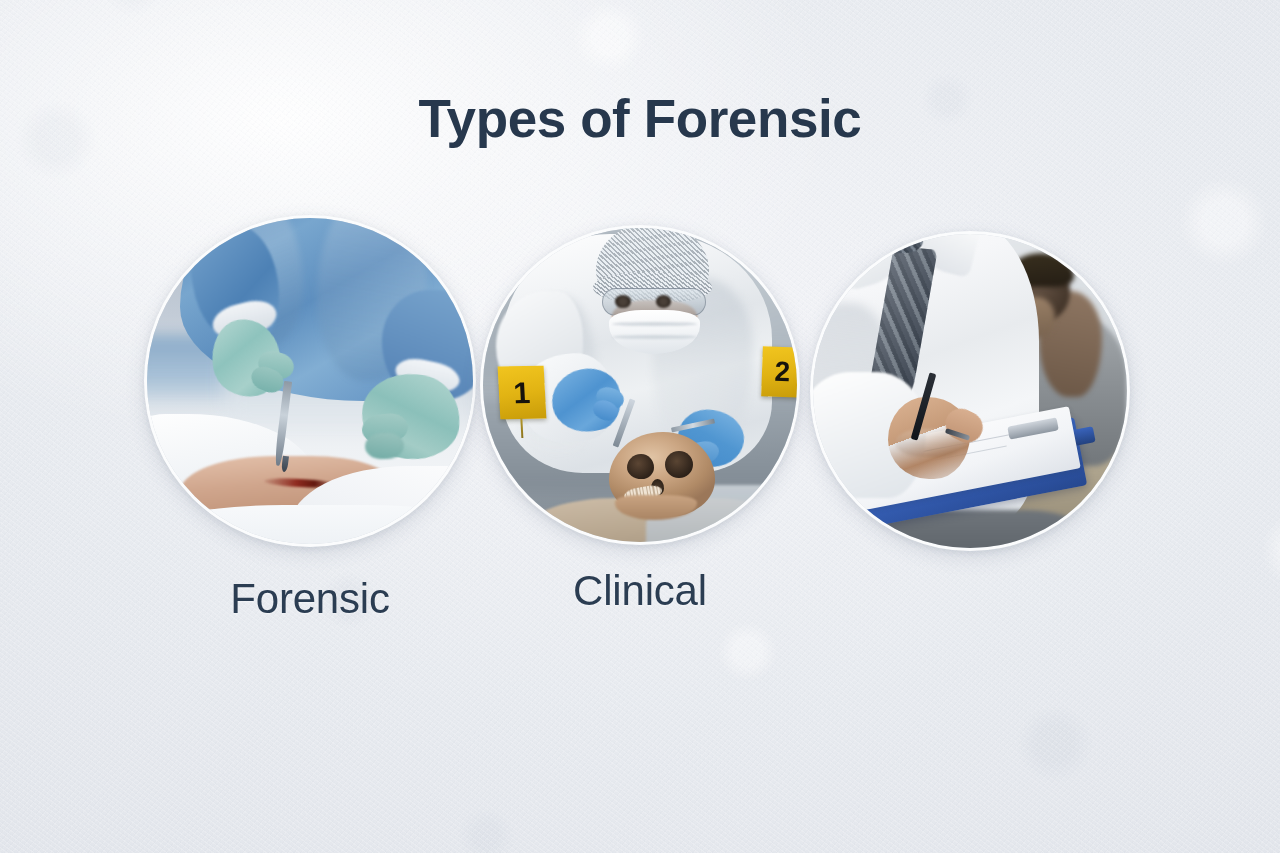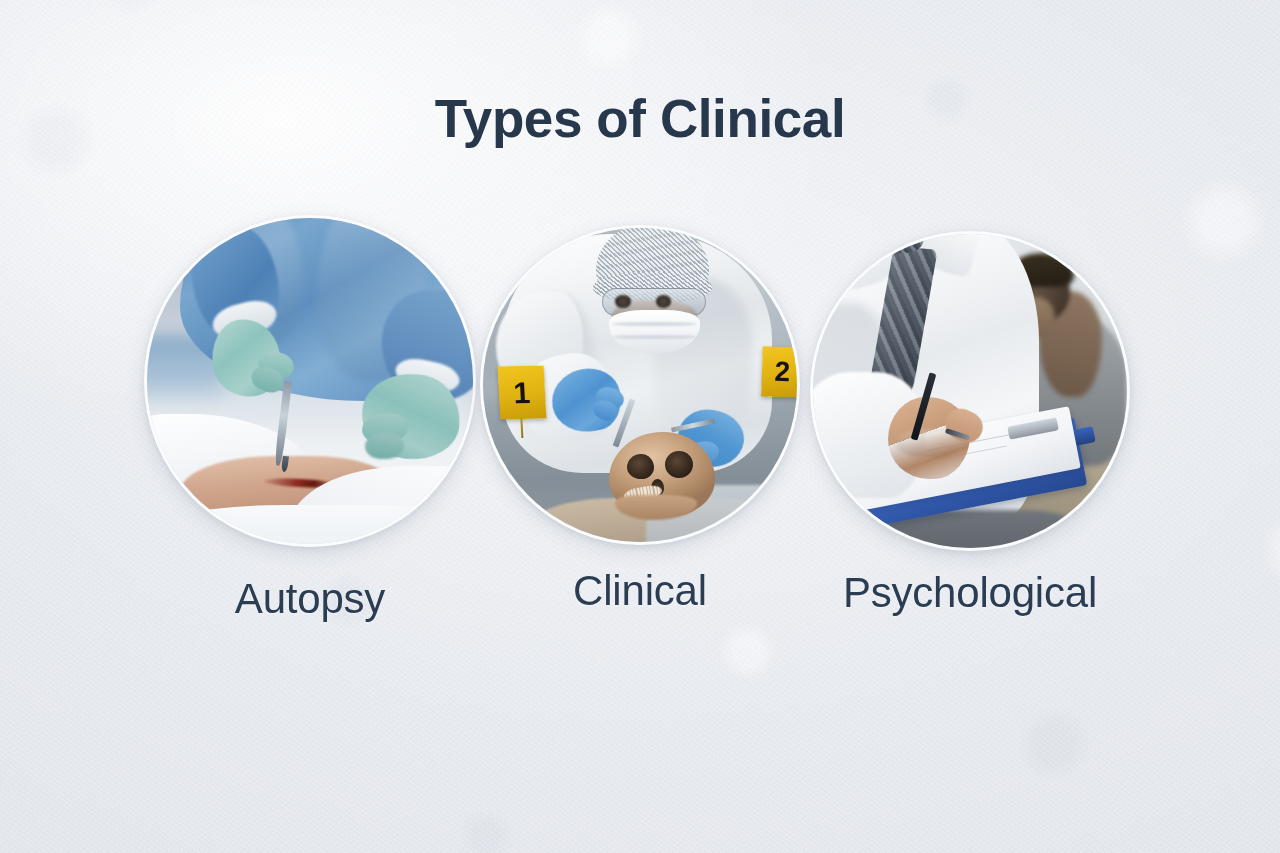--- a/index.html
+++ b/index.html
@@ -675,21 +675,21 @@
   }
   .card.c1 .label { margin-top:28px; }
   .card.c2 .label { margin-top:22px; }
   .card.c3 .label { margin-top:18px; }
 </style>
 </head>
 <body>
 
 <div id="stage">
 
-  <h1 id="title">Types of Clinical</h1>
+  <h1 id="title">Types of Forensic</h1>
 
   <div id="cards">
 
     <div class="card c1">
       <div class="photo">
         <div class="scene">
           <div class="lay p1-bg"></div>
           <div class="lay p1-blurshelf"></div>
           <div class="lay p1-blurshelf2"></div>
           <div class="lay p1-blurbed"></div>
@@ -708,21 +708,21 @@
           <div class="lay p1-fingerR2"></div>
           <div class="lay p1-sheetL"></div>
           <div class="lay p1-skin"></div>
           <div class="lay p1-incision"></div>
           <div class="lay p1-blade"></div>
           <div class="lay p1-bladeTip"></div>
           <div class="lay p1-sheetR"></div>
           <div class="lay p1-sheetBot"></div>
         </div>
       </div>
-      <div class="label">Autopsy</div>
+      <div class="label">Forensic</div>
     </div>
 
     <div class="card c2">
       <div class="photo">
         <div class="scene">
           <div class="lay p2-bg"></div>
           <div class="lay p2-bgblur1"></div>
           <div class="lay p2-bgblur2"></div>
           <div class="lay p2-bgtable"></div>
           <div class="lay p2-suit"></div>
@@ -796,17 +796,16 @@
           <div class="lay p3-paperline2"></div>
           <div class="lay p3-clip"></div>
           <div class="lay p3-sleeve"></div>
           <div class="lay p3-hand"></div>
           <div class="lay p3-knuckles"></div>
           <div class="lay p3-thumb"></div>
           <div class="lay p3-pen"></div>
           <div class="lay p3-penTip"></div>
         </div>
       </div>
-      <div class="label">Psychological</div>
     </div>
 
   </div>
 </div>
 
 </body></html>

